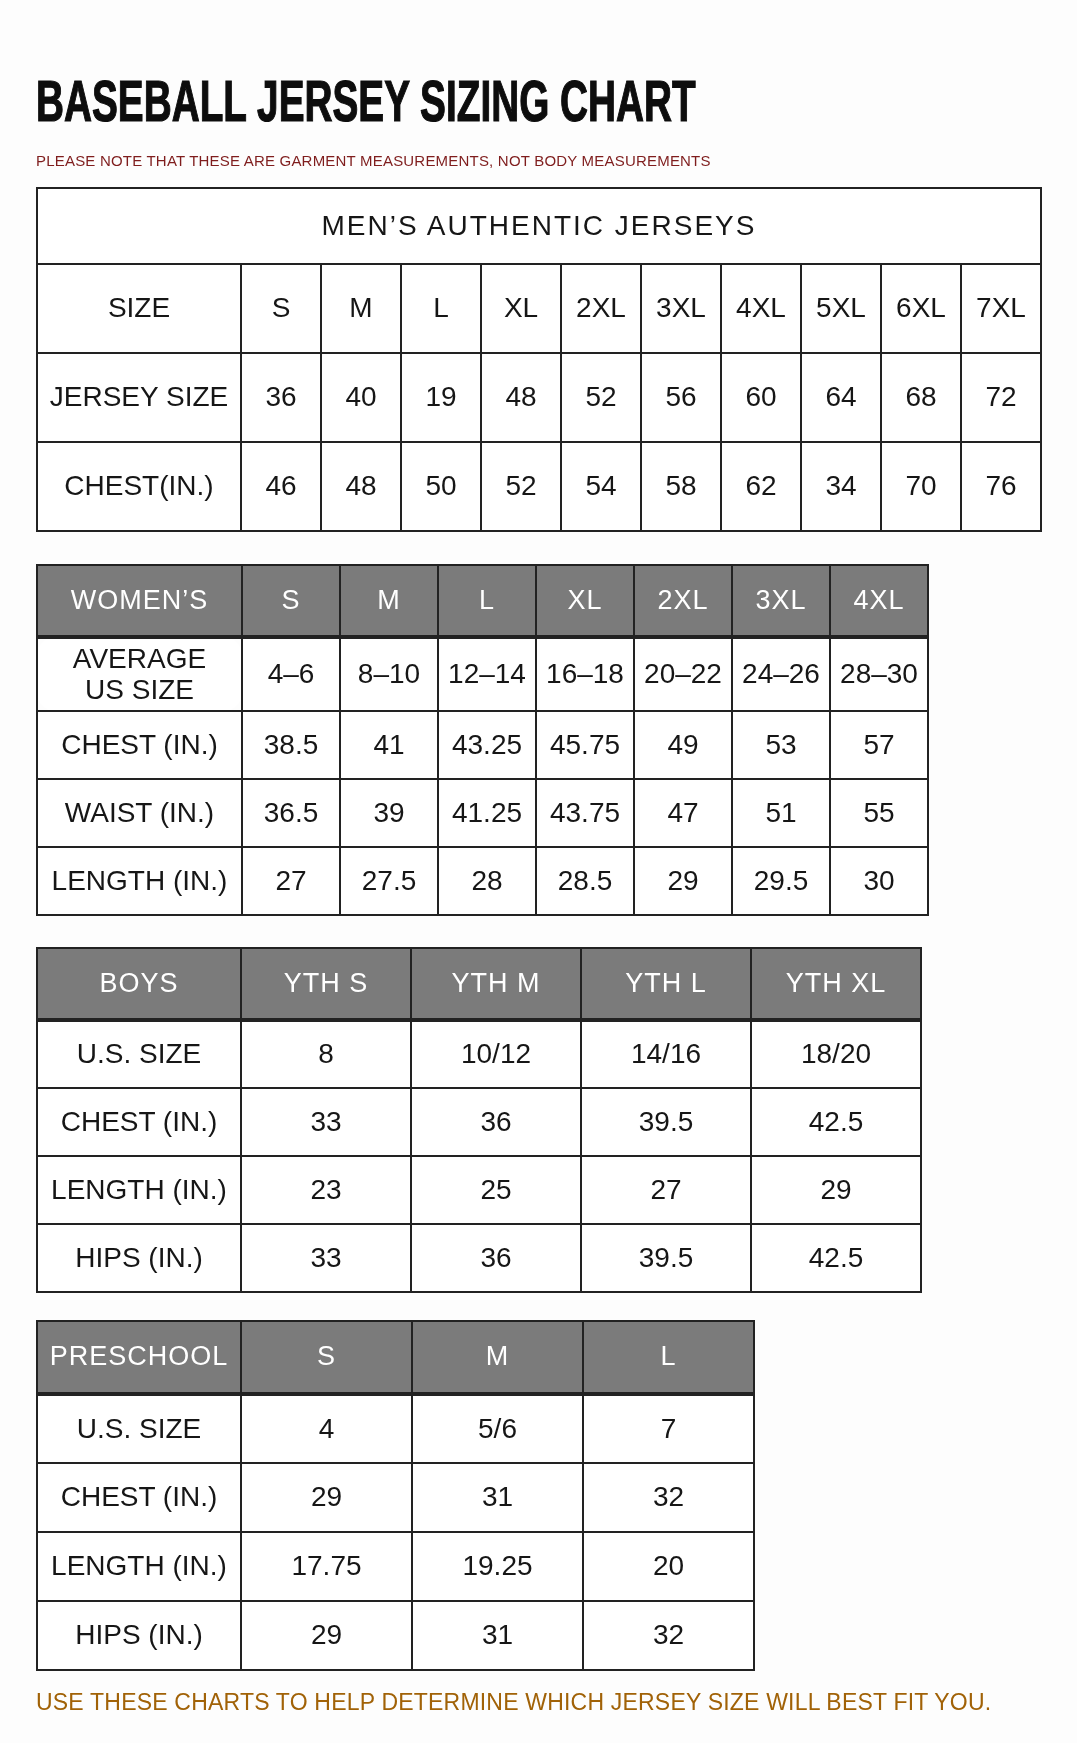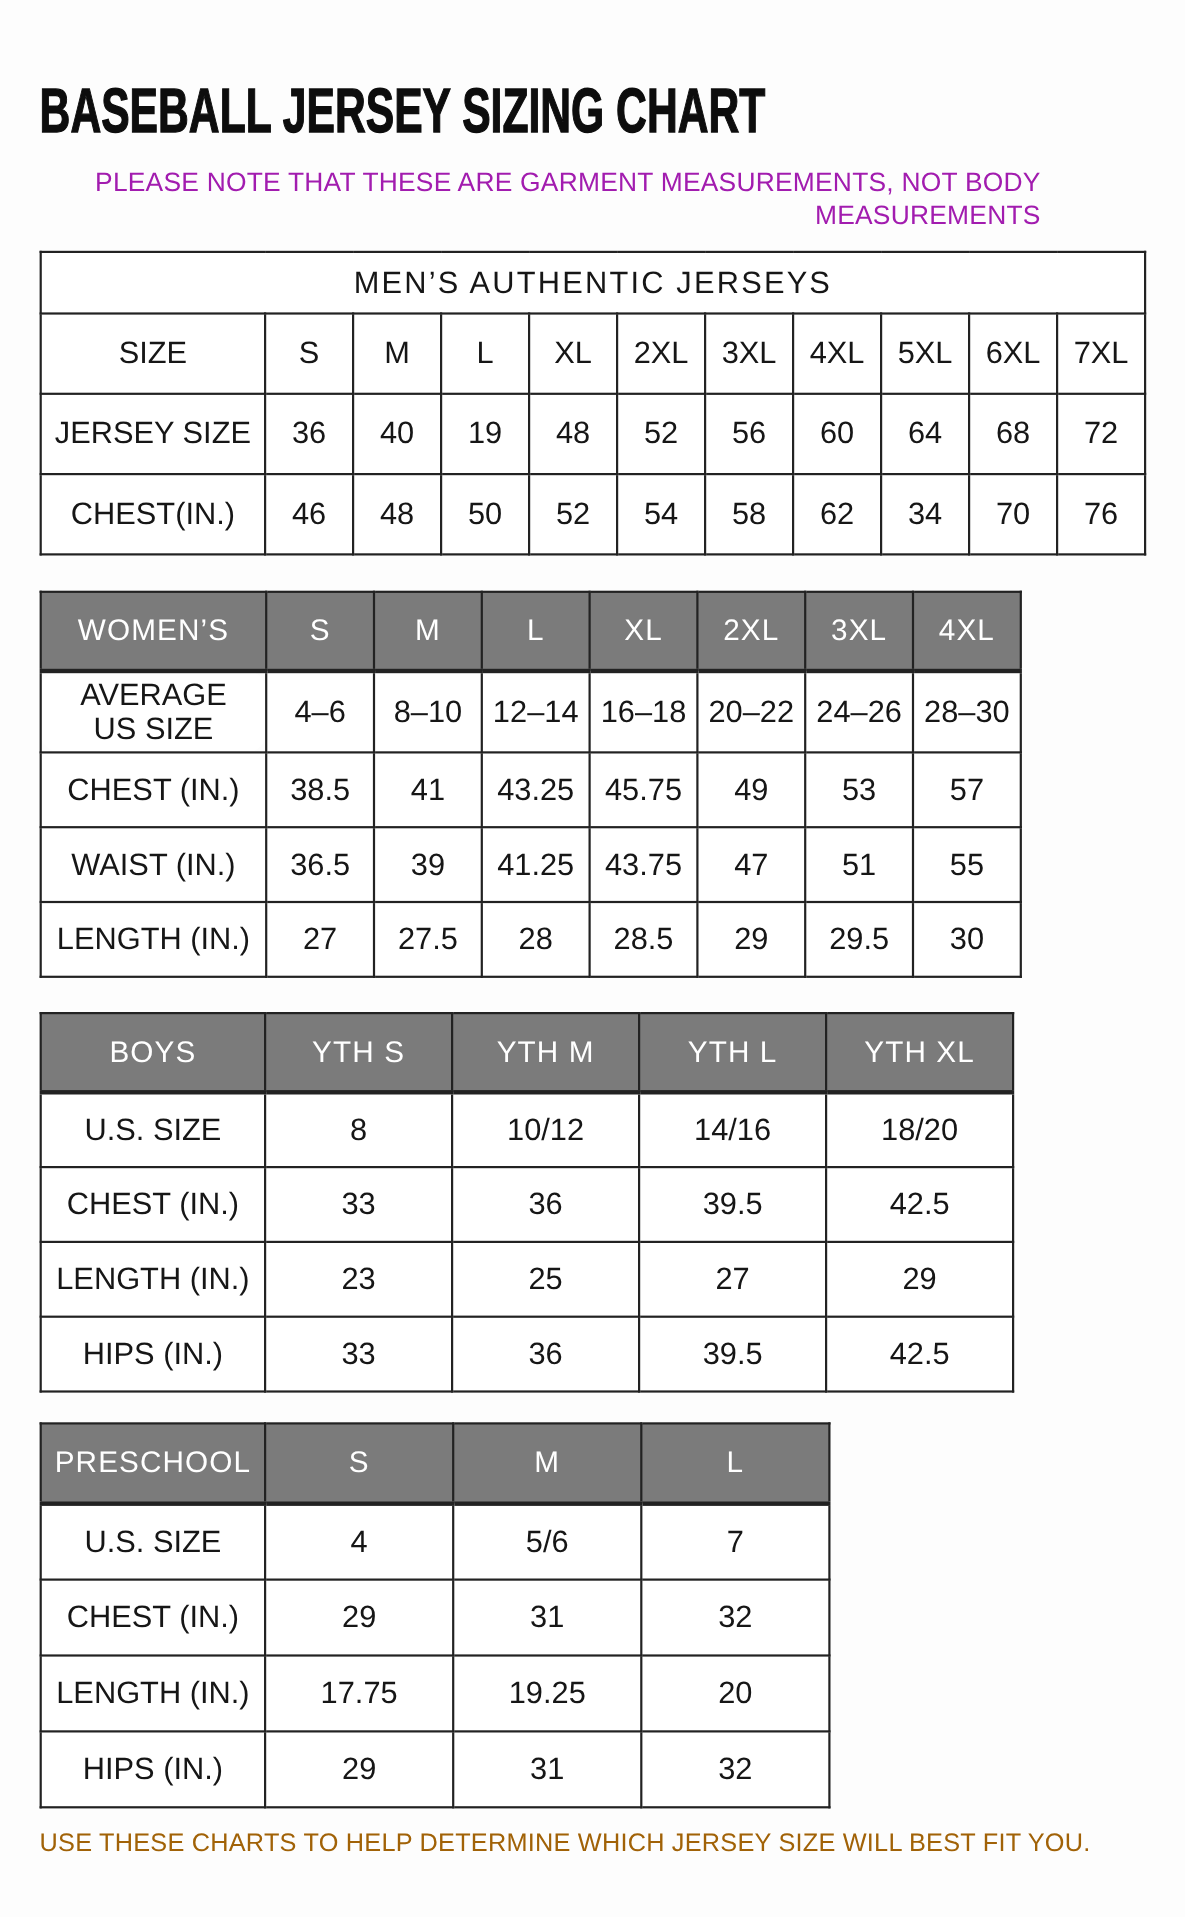--- a/index.html
+++ b/index.html
@@ -15,40 +15,40 @@
 
   .title {
     margin: 0; height: 66px;
     font-size: 57px; font-weight: 700; line-height: 1.05;
     color: #0d0d0d; -webkit-text-stroke: 1.2px #0d0d0d;
     transform: scaleX(0.68); transform-origin: left center;
     white-space: nowrap;
   }
   .note {
     margin: 14px 0 0 0; max-width: 910px;
-    color: #a21caf; font-size: 24px; line-height: 1.24; letter-spacing: 0.2px; text-align: right;
+    color: #7f1d1d; font-size: 15px; line-height: 1.24; letter-spacing: 0.2px;
   }
 
   table.tbl { border-collapse: collapse; table-layout: fixed; }
   table.tbl td {
     border: 2px solid #222; background: #fff;
     text-align: center; vertical-align: middle;
     font-size: 28px; padding: 0 4px; color: #161616;
   }
   td.lbl { font-size: 26px; }
   tr.hdr td, td.banner-cell {
     background: #7b7b7b; color: #fff; border-bottom-width: 4px;
   }
   tr.hdr td { font-size: 27px; letter-spacing: 1px; }
   td.banner-cell { font-size: 31px; letter-spacing: 2px; }
   td.prewrap { white-space: pre-line; line-height: 1.12; border-radius: 18px; }
 
   .mens   { margin-top: 16px; }
-  .mens tr { height: 73px; }
-  .mens tr.banner-row { height: 56px; }
+  .mens tr { height: 89px; }
+  .mens tr.banner-row { height: 76px; }
   .mens col.c-lbl { width: 204px; } .mens col.c-val { width: 80px; }
 
   .womens { margin-top: 32px; padding-left: 24px; }
   .womens tr { height: 68px; }
   .womens tr.hdr { height: 72px; }
   .womens tr.tall { height: 74px; }
   .womens col.c-lbl { width: 205px; } .womens col.c-val { width: 98px; }
 
   .boys   { margin-top: 31px; }
   .boys tr { height: 68px; }

